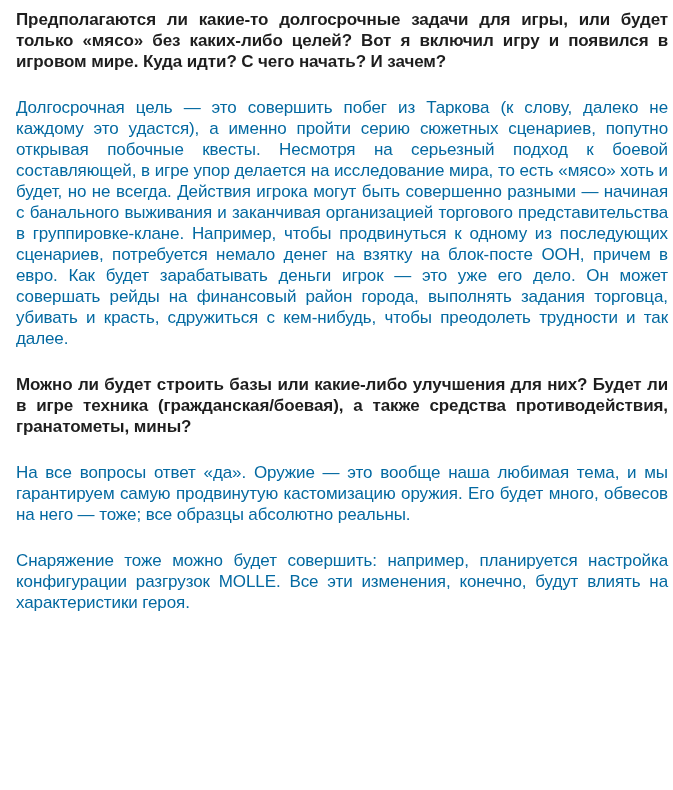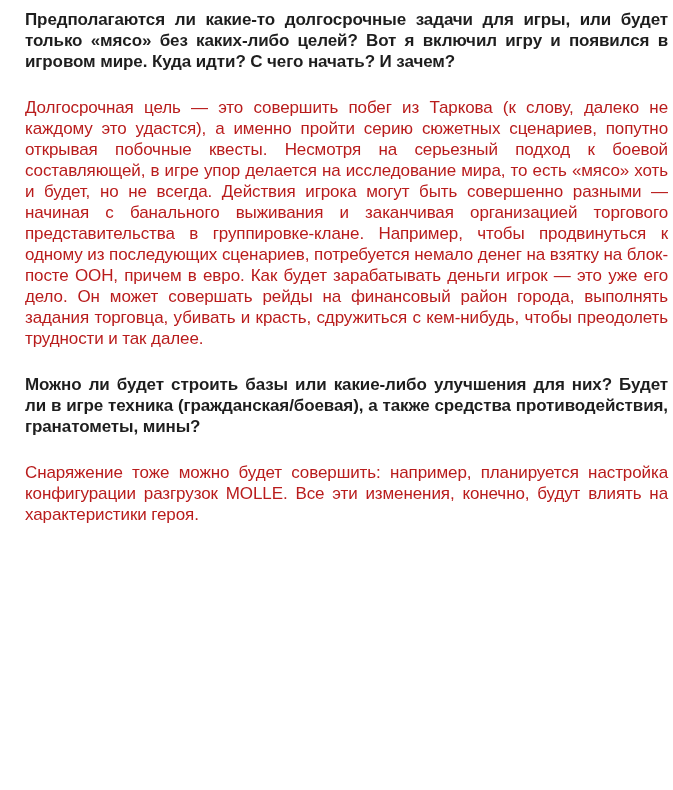--- a/index.html
+++ b/index.html
@@ -8,45 +8,45 @@
     background: #ffffff;
   }
   body {
     width: 673px;
     height: 790px;
     overflow: hidden;
     font-family: "Liberation Sans", "DejaVu Sans", sans-serif;
   }
   .article {
     padding: 9px 5px 0 16px;
-    margin-left: 9px;
   }
   .para {
     margin: 0 0 25px 0;
     font-size: 17px;
     line-height: 21px;
     text-align: justify;
     letter-spacing: -0.1px;
   }
   .question {
     font-weight: 700;
     color: #1e1e1e;
   }
   .answer {
     font-weight: 400;
-    color: #b91c1c;
+    color: #0369a1;
   }
 </style>
 </head>
 <body>
 
 <div class="article">
   <p class="para question">Предполагаются ли какие-то долгосрочные задачи для игры, или будет только «мясо» без каких-либо целей? Вот я включил игру и появился в игровом мире. Куда идти? С чего начать? И зачем?</p>
 
   <p class="para answer">Долгосрочная цель — это совершить побег из Таркова (к слову, далеко не каждому это удастся), а именно пройти серию сюжетных сценариев, попутно открывая побочные квесты. Несмотря на серьезный подход к боевой составляющей, в игре упор делается на исследование мира, то есть «мясо» хоть и будет, но не всегда. Действия игрока могут быть совершенно разными — начиная с банального выживания и заканчивая организацией торгового представительства в группировке-клане. Например, чтобы продвинуться к одному из последующих сценариев, потребуется немало денег на взятку на блок-посте ООН, причем в евро. Как будет зарабатывать деньги игрок — это уже его дело. Он может совершать рейды на финансовый район города, выполнять задания торговца, убивать и красть, сдружиться с кем-нибудь, чтобы преодолеть трудности и так далее.</p>
 
   <p class="para question">Можно ли будет строить базы или какие-либо улучшения для них? Будет ли в игре техника (гражданская/боевая), а также средства противодействия, гранатометы, мины?</p>
 
 
 
+  <p class="para answer">На все вопросы ответ «да». Оружие — это вообще наша любимая тема, и мы гарантируем самую продвинутую кастомизацию оружия. Его будет много, обвесов на него — тоже; все образцы абсолютно реальны.</p>
 
   <p class="para answer">Снаряжение тоже можно будет совершить: например, планируется настройка конфигурации разгрузок MOLLE. Все эти изменения, конечно, будут влиять на характеристики героя.</p>
 </div>
 
 </body></html>

